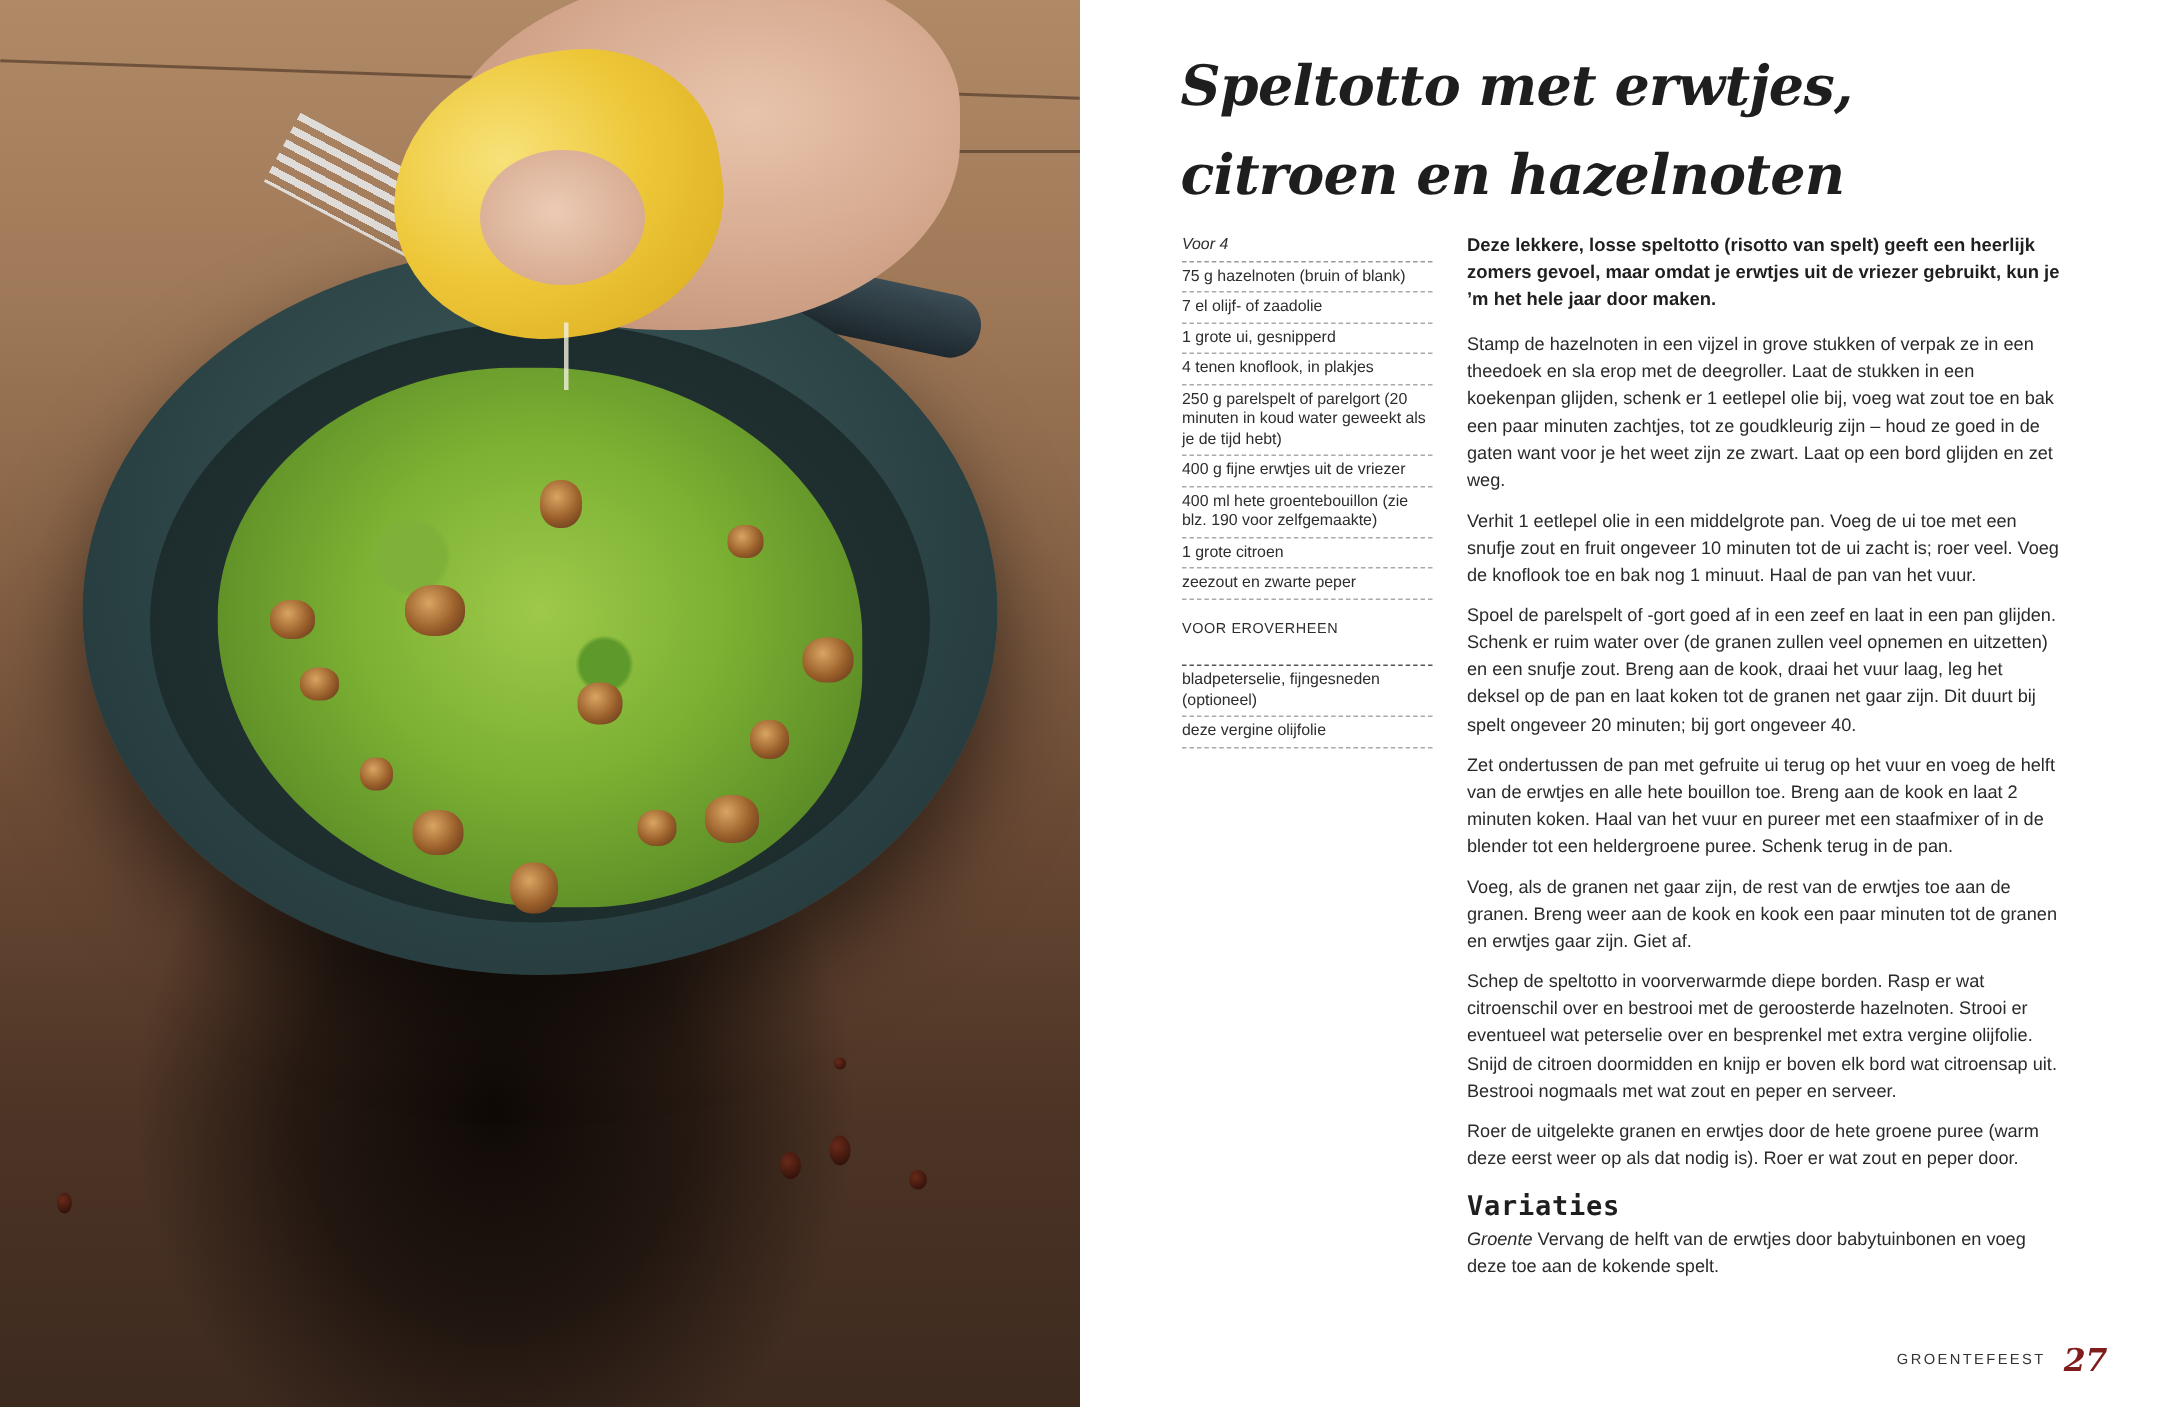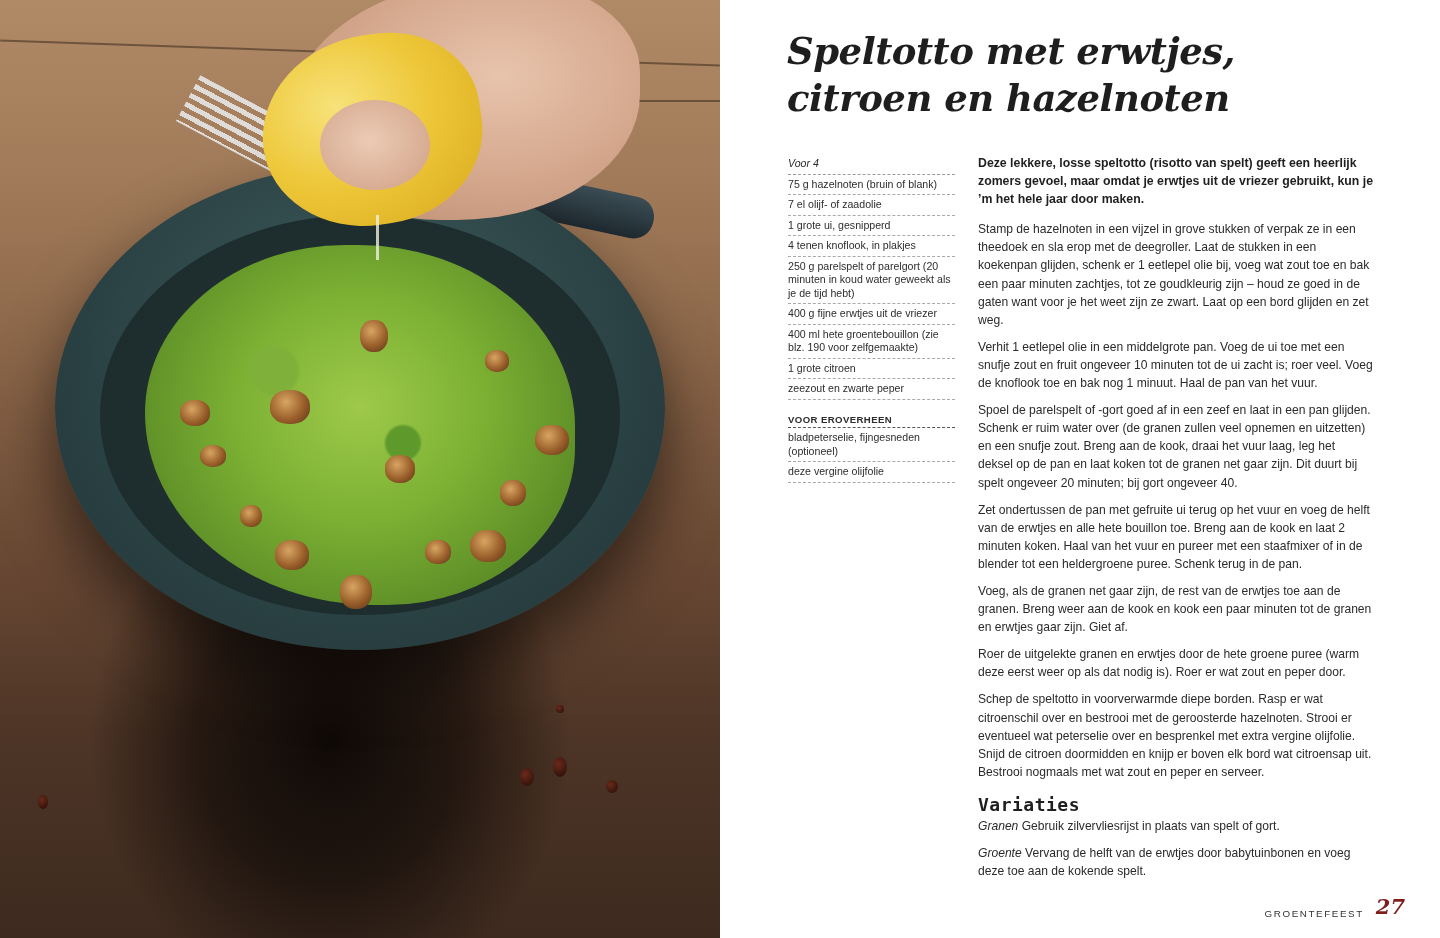--- a/index.html
+++ b/index.html
@@ -54,46 +54,46 @@
       background: radial-gradient(ellipse at 35% 35%, #f7e27a 0%, #eec83a 45%, #d9a81c 100%);
       transform:rotate(-8deg);
     }
     .juice { position:absolute; left:376px; top:215px; width:3px; height:45px; background:rgba(240,240,220,0.8); }
     .drop { position:absolute; border-radius:50%; background:radial-gradient(circle at 35% 35%, #6a2a1a, #230c06); }
 
     
     .title {
       position:absolute; left:787px; top:28px; width:560px; margin:0;
       font-family:"DejaVu Serif", serif; font-style:italic; font-weight:bold;
-      font-size:37px; line-height:47px; color:#1e1e1e; letter-spacing:-0.5px;
+      font-size:37px; line-height:59px; color:#1e1e1e; letter-spacing:-0.5px;
     }
     .ingredients {
       position:absolute; left:788px; top:155px; width:167px;
       font-size:10.6px; line-height:13.5px; color:#2d2d2d;
     }
     .ing-serves { font-style:italic; padding:2px 0 3px; border-bottom:1px dashed #9a9a9a; }
     .ing-item { padding:3px 0 3px; border-bottom:1px dashed #a9a9a9; }
     .ing-heading {
-      font-weight:bold; font-size:9.6px; letter-spacing:0.4px; padding:13px 0 1px;
+      font-weight:normal; font-size:9.6px; letter-spacing:0.4px; padding:13px 0 17px;
       border-bottom:1px dashed #555;
     }
     .method {
       position:absolute; left:978px; top:154px; width:395px;
       font-size:12.1px; line-height:18.1px; color:#2a2a2a;
     }
     .method p { margin:0 0 9px 0; }
     .method p.intro { margin-bottom:12px; font-weight:bold; color:#1f1f1f; font-size:12.3px; }
     .variations-title {
       margin:14px 0 2px 0; font-family:"DejaVu Sans Mono", monospace; font-weight:bold;
       font-size:18px; line-height:20px; letter-spacing:0.5px; color:#1e1e1e;
     }
     .variation { margin:0; }
     .variation em { font-style:italic; }
     .footer {
-      position:absolute; right:35px; top:894px; display:flex; align-items:flex-end; gap:12px;
+      position:absolute; right:35px; top:894px; display:flex; align-items:center; gap:12px;
     }
     .section-name { font-size:9.8px; letter-spacing:1.6px; color:#333; }
     .page-number {
       font-family:"DejaVu Serif", serif; font-style:italic; font-weight:bold; font-size:21px; color:#7f1d1d;
     }
   </style>
 </head>
 <body>
 
 <div class="photo" title="Bowl of spelt risotto with peas, parsley and roasted hazelnuts while a hand squeezes a lemon over it">
@@ -146,23 +146,22 @@
   <div class="ing-item">deze vergine olijfolie</div>
 </div>
 
 <div class="method">
   <p class="intro">Deze lekkere, losse speltotto (risotto van spelt) geeft een heerlijk zomers gevoel, maar omdat je erwtjes uit de vriezer gebruikt, kun je ’m het hele jaar door maken.</p>
   <p>Stamp de hazelnoten in een vijzel in grove stukken of verpak ze in een theedoek en sla erop met de deegroller. Laat de stukken in een koekenpan glijden, schenk er 1 eetlepel olie bij, voeg wat zout toe en bak een paar minuten zachtjes, tot ze goudkleurig zijn – houd ze goed in de gaten want voor je het weet zijn ze zwart. Laat op een bord glijden en zet weg.</p>
   <p>Verhit 1 eetlepel olie in een middelgrote pan. Voeg de ui toe met een snufje zout en fruit ongeveer 10 minuten tot de ui zacht is; roer veel. Voeg de knoflook toe en bak nog 1 minuut. Haal de pan van het vuur.</p>
   <p>Spoel de parelspelt of -gort goed af in een zeef en laat in een pan glijden. Schenk er ruim water over (de granen zullen veel opnemen en uitzetten) en een snufje zout. Breng aan de kook, draai het vuur laag, leg het deksel op de pan en laat koken tot de granen net gaar zijn. Dit duurt bij spelt ongeveer 20 minuten; bij gort ongeveer 40.</p>
   <p>Zet ondertussen de pan met gefruite ui terug op het vuur en voeg de helft van de erwtjes en alle hete bouillon toe. Breng aan de kook en laat 2 minuten koken. Haal van het vuur en pureer met een staafmixer of in de blender tot een heldergroene puree. Schenk terug in de pan.</p>
   <p>Voeg, als de granen net gaar zijn, de rest van de erwtjes toe aan de granen. Breng weer aan de kook en kook een paar minuten tot de granen en erwtjes gaar zijn. Giet af.</p>
+  <p>Schep de speltotto in voorverwarmde diepe borden. Rasp er wat citroenschil over en bestrooi met de geroosterde hazelnoten. Strooi er eventueel wat peterselie over en besprenkel met extra vergine olijfolie. Snijd de citroen doormidden en knijp er boven elk bord wat citroensap uit. Bestrooi nogmaals met wat zout en peper en serveer.</p>
   <p>Roer de uitgelekte granen en erwtjes door de hete groene puree (warm deze eerst weer op als dat nodig is). Roer er wat zout en peper door.</p>
-  <p>Schep de speltotto in voorverwarmde diepe borden. Rasp er wat citroenschil over en bestrooi met de geroosterde hazelnoten. Strooi er eventueel wat peterselie over en besprenkel met extra vergine olijfolie. Snijd de citroen doormidden en knijp er boven elk bord wat citroensap uit. Bestrooi nogmaals met wat zout en peper en serveer.</p>
   <div class="variations-title">Variaties</div>
-  <p class="variation"><em>Granen</em><span> Gebruik zilvervliesrijst in plaats van spelt of gort.</span></p>
   <p class="variation"><em>Groente</em><span> Vervang de helft van de erwtjes door babytuinbonen en voeg deze toe aan de kokende spelt.</span></p>
 </div>
 
 <div class="footer">
   <span class="section-name">GROENTEFEEST</span>
   <span class="page-number">27</span>
 </div>
 
 </body></html>

